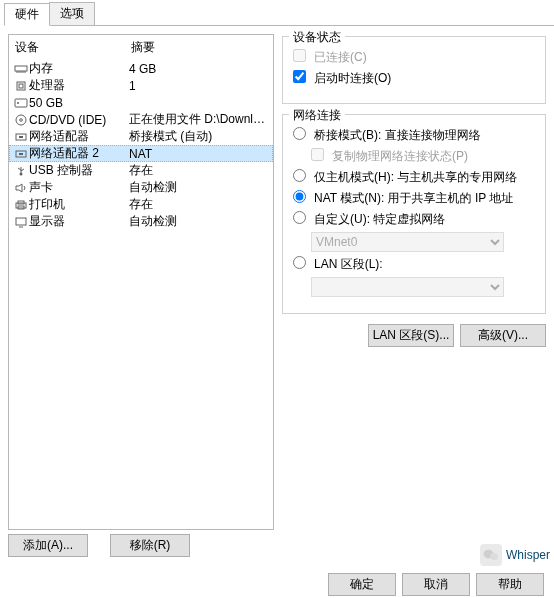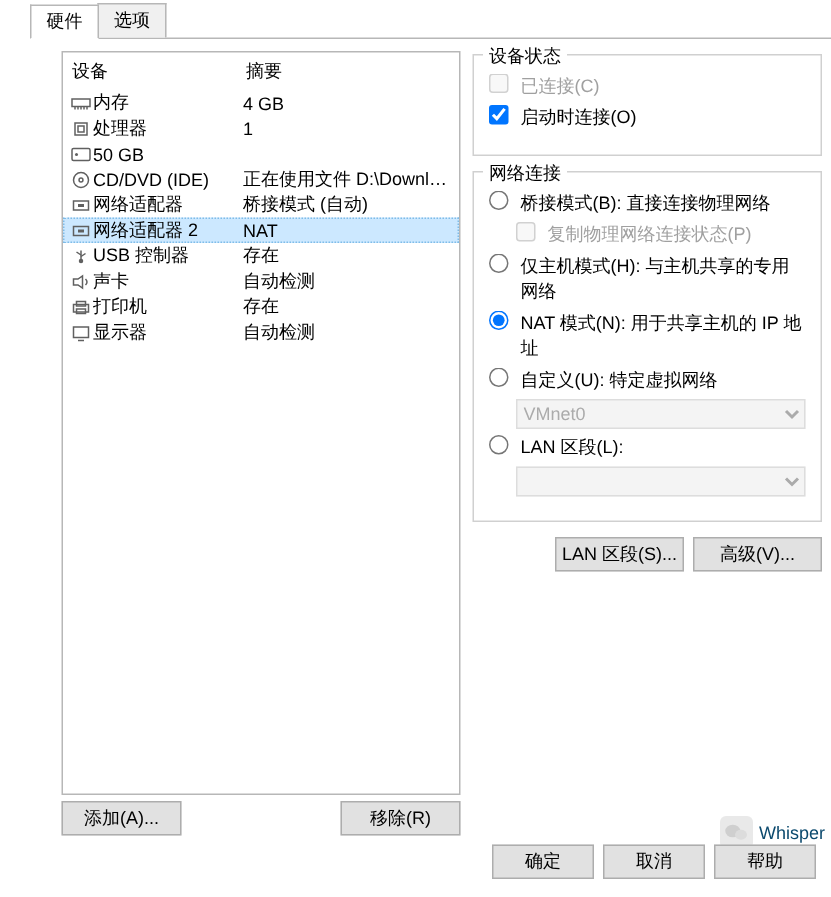--- a/index.html
+++ b/index.html
@@ -10,21 +10,21 @@
     background: #fff;
     color: #000;
     width: 554px;
     height: 598px;
     overflow: hidden;
     position: relative;
   }
   .tabs {
     display: flex;
     border-bottom: 1px solid #b7b7b7;
-    margin-left: 20px;
+    margin-left: 4px;
     margin-top: 2px;
   }
   .tab {
     padding: 2px 10px;
     border: 1px solid #b7b7b7;
     border-bottom: none;
     background: #f0f0f0;
     margin-right: -1px;
     cursor: pointer;
   }
@@ -32,21 +32,20 @@
     background: #fff;
     position: relative;
     z-index: 1;
     top: 1px;
     border-bottom: 1px solid #fff;
   }
   .content-area {
     display: flex;
     padding: 8px;
     gap: 8px;
-    margin-left: 33px;
   }
   .left-pane {
     width: 266px;
     display: flex;
     flex-direction: column;
   }
   .device-list {
     border: 1px solid #b7b7b7;
     background: #fff;
     height: 496px;
@@ -77,22 +76,22 @@
     width: 16px;
     height: 14px;
     display: inline-flex;
     align-items: center;
     justify-content: center;
   }
   .row-label { width: 100px; white-space: nowrap; overflow: hidden; text-overflow: ellipsis; }
   .row-summary { flex: 1; white-space: nowrap; overflow: hidden; text-overflow: ellipsis; }
   .left-buttons {
     display: flex;
-    justify-content: space-between;
-    gap: 4px;
+    justify-content: flex-start;
+    gap: 22px;
     margin-top: 4px;
   }
   .btn {
     padding: 2px 0;
     border: 1px solid #adadad;
     background: #e1e1e1;
     font-family: inherit;
     font-size: 12px;
     cursor: pointer;
     text-align: center;
@@ -139,21 +138,21 @@
   }
   .right-btn-row {
     display: flex;
     justify-content: flex-end;
     gap: 6px;
     margin-top: 6px;
   }
   .btn-sm { width: 86px; }
   .footer-btns {
     position: absolute;
-    bottom: 12px;
+    bottom: 2px;
     right: 10px;
     display: flex;
     gap: 6px;
   }
   .btn-foot { width: 68px; }
   .watermark {
     position: absolute;
     right: 4px;
     bottom: 32px;
     display: flex;

